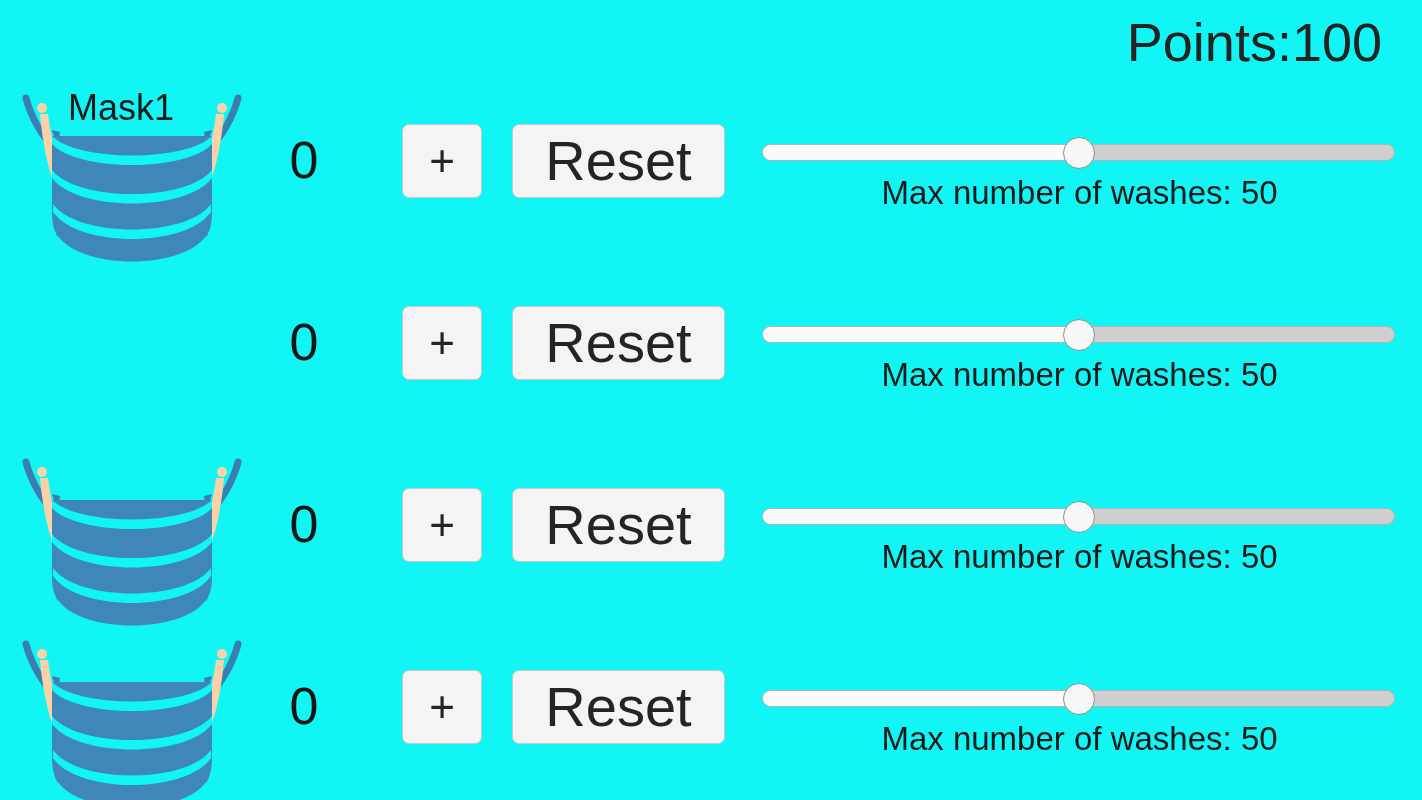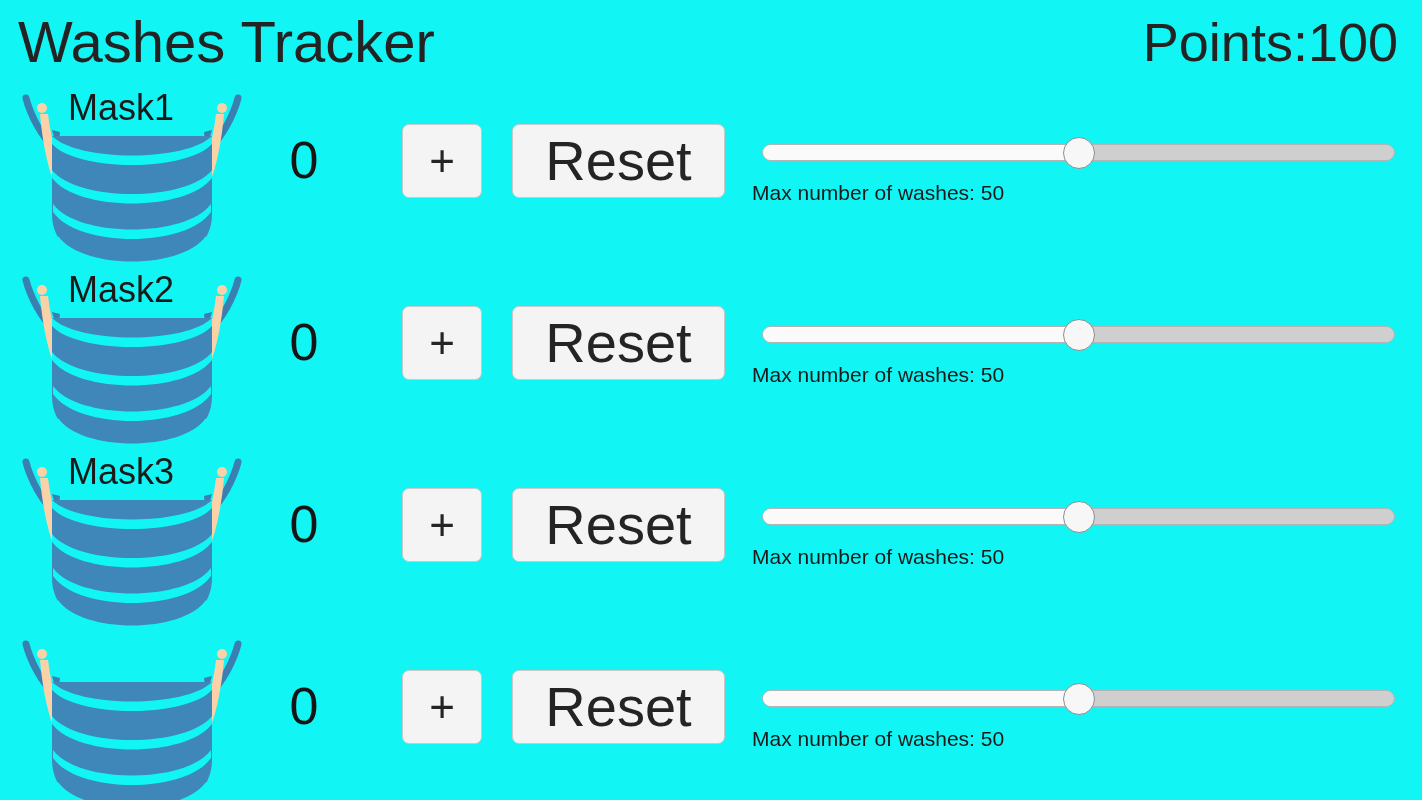--- a/index.html
+++ b/index.html
@@ -32,21 +32,21 @@
     top: 8px;
     font-size: 58px;
     line-height: 68px;
     font-weight: 400;
     color: #232323;
     white-space: nowrap;
   }
 
   .points {
     position: absolute;
-    right: 24px;
+    right: 40px;
     top: 8px;
     font-size: 54px;
     line-height: 68px;
     font-weight: 400;
     color: #232323;
     white-space: nowrap;
   }
 
   
   .rows {
@@ -184,32 +184,31 @@
     border: 1px solid #8e8e8e;
     border-radius: 50%;
     cursor: pointer;
   }
 
   .slider-caption {
     position: absolute;
     left: 0;
     top: 70px;
     width: 655px;
-    text-align: left;
-    font-size: 21px;
+    text-align: center;
+    font-size: 33px;
     line-height: 42px;
     color: #1a1a1a;
     white-space: nowrap;
   }
 </style>
 </head>
 <body>
 
 <div class="header">
-  <div class="app-title">Washes Tracker</div>
   <div class="points">Points:100</div>
 </div>
 
 <div class="rows">
 
   <div class="mask-row r0">
     <div class="mask-cell">
       <svg class="mask-svg" viewBox="0 0 248 180">
         <path d="M18 14 C 18 14, 36 96, 124 96 C 212 96, 230 14, 230 14" fill="none" stroke="#3A7FB0" stroke-width="7" stroke-linecap="round"></path>
         <path d="M40 30 C 44 62, 52 86, 60 102 L 48 104 C 38 80, 34 52, 32 30 Z" fill="#FBD2A8"></path>
@@ -236,37 +235,20 @@
     <div class="slider-cell">
       <div class="slider-track">
         <div class="slider-fill" style="width: 50%;"></div>
         <div class="slider-thumb" style="left: 50%;"></div>
       </div>
       <div class="slider-caption">Max number of washes: 50</div>
     </div>
   </div>
 
   <div class="mask-row r1">
-    <div class="mask-cell">
-      <svg class="mask-svg" viewBox="0 0 248 180">
-        <path d="M18 14 C 18 14, 36 96, 124 96 C 212 96, 230 14, 230 14" fill="none" stroke="#3A7FB0" stroke-width="7" stroke-linecap="round"></path>
-        <path d="M40 30 C 44 62, 52 86, 60 102 L 48 104 C 38 80, 34 52, 32 30 Z" fill="#FBD2A8"></path>
-        <path d="M208 30 C 204 62, 196 86, 188 102 L 200 104 C 210 80, 214 52, 216 30 Z" fill="#FBD2A8"></path>
-        <path d="M44 46 L 52 48 L 50 66 Z" fill="#3A7FB0"></path>
-        <path d="M204 46 L 196 48 L 198 66 Z" fill="#3A7FB0"></path>
-        <circle cx="34" cy="24" r="5" fill="#FBD2A8"></circle>
-        <circle cx="214" cy="24" r="5" fill="#FBD2A8"></circle>
-        <path d="M44 52 L 204 52 L 204 130 C 204 166, 170 182, 124 182 C 78 182, 44 166, 44 130 Z" fill="#3E87B8"></path>
-        <path d="M44 52 C 70 78, 178 78, 204 52 L 204 60 C 178 88, 70 88, 44 60 Z" fill="#12F5F5"></path>
-        <path d="M44 86 C 70 118, 178 118, 204 86 L 204 94 C 178 128, 70 128, 44 94 Z" fill="#12F5F5"></path>
-        <path d="M45 120 C 70 154, 178 154, 203 120 L 203 128 C 178 164, 70 164, 45 128 Z" fill="#12F5F5"></path>
-        <path d="M50 152 C 74 186, 174 186, 198 152 L 198 160 C 174 196, 74 196, 50 160 Z" fill="#12F5F5"></path>
-      </svg>
-      <div class="mask-label">Mask2</div>
-    </div>
 
     <div class="counter">0</div>
 
     <button class="btn btn-plus">+</button>
 
     <button class="btn btn-reset">Reset</button>
 
     <div class="slider-cell">
       <div class="slider-track">
         <div class="slider-fill" style="width: 50%;"></div>
@@ -285,21 +267,20 @@
         <path d="M44 46 L 52 48 L 50 66 Z" fill="#3A7FB0"></path>
         <path d="M204 46 L 196 48 L 198 66 Z" fill="#3A7FB0"></path>
         <circle cx="34" cy="24" r="5" fill="#FBD2A8"></circle>
         <circle cx="214" cy="24" r="5" fill="#FBD2A8"></circle>
         <path d="M44 52 L 204 52 L 204 130 C 204 166, 170 182, 124 182 C 78 182, 44 166, 44 130 Z" fill="#3E87B8"></path>
         <path d="M44 52 C 70 78, 178 78, 204 52 L 204 60 C 178 88, 70 88, 44 60 Z" fill="#12F5F5"></path>
         <path d="M44 86 C 70 118, 178 118, 204 86 L 204 94 C 178 128, 70 128, 44 94 Z" fill="#12F5F5"></path>
         <path d="M45 120 C 70 154, 178 154, 203 120 L 203 128 C 178 164, 70 164, 45 128 Z" fill="#12F5F5"></path>
         <path d="M50 152 C 74 186, 174 186, 198 152 L 198 160 C 174 196, 74 196, 50 160 Z" fill="#12F5F5"></path>
       </svg>
-      <div class="mask-label">Mask3</div>
     </div>
 
     <div class="counter">0</div>
 
     <button class="btn btn-plus">+</button>
 
     <button class="btn btn-reset">Reset</button>
 
     <div class="slider-cell">
       <div class="slider-track">

